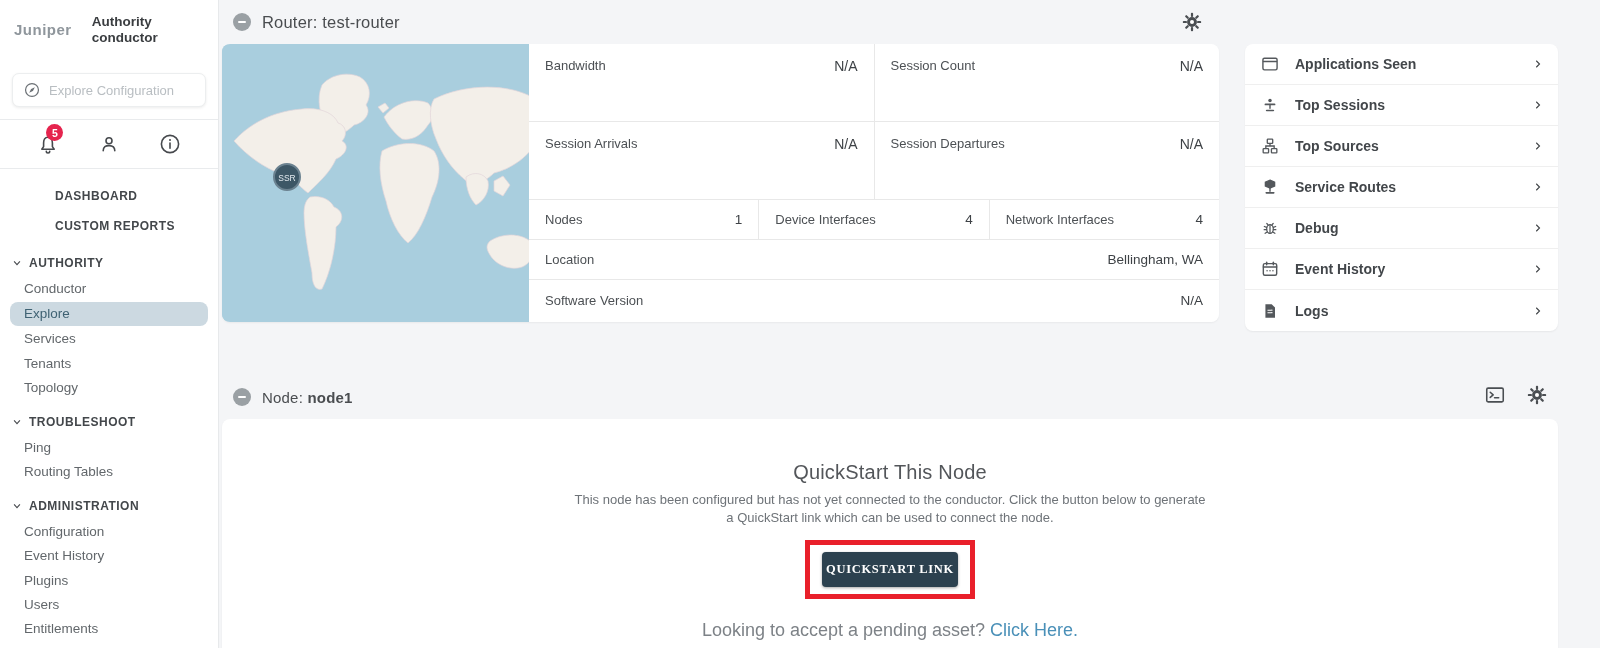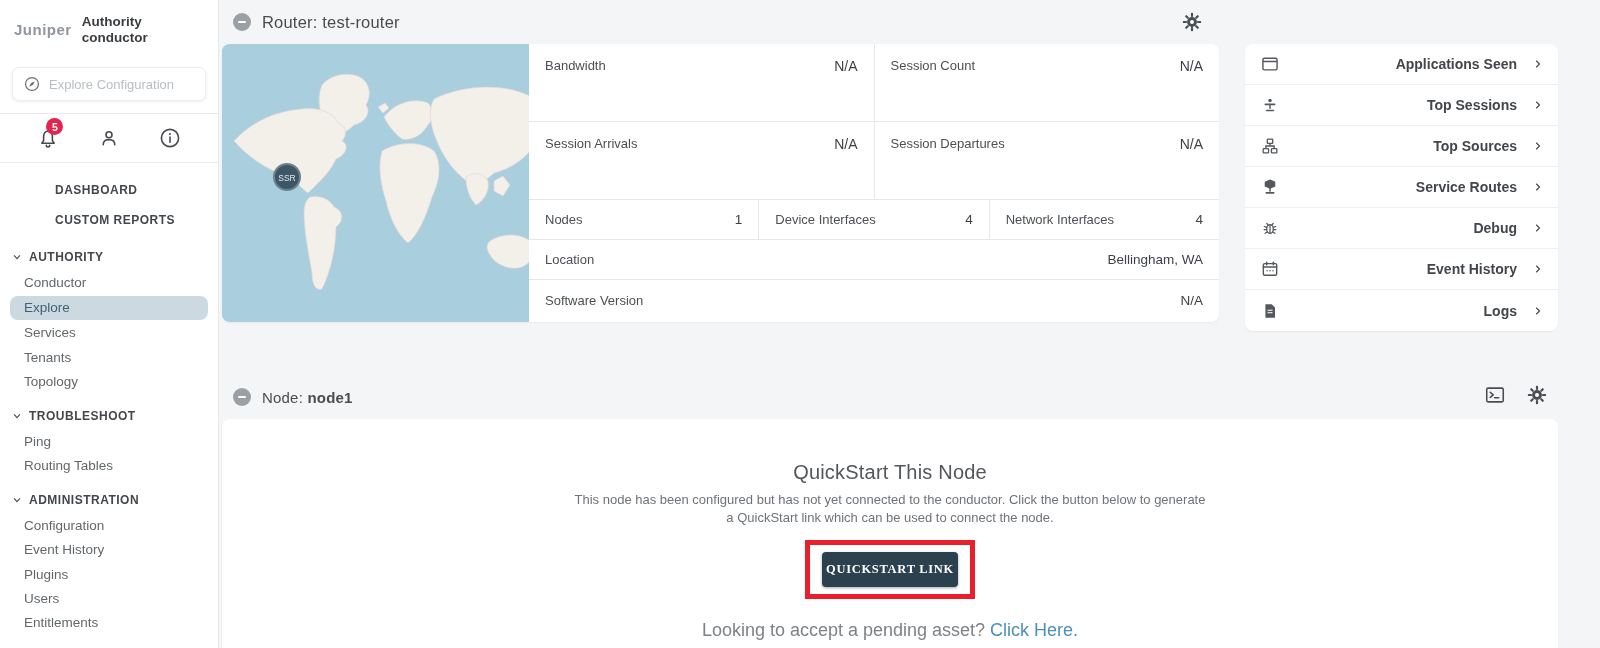--- a/index.html
+++ b/index.html
@@ -5,25 +5,25 @@
   * { box-sizing: border-box; margin: 0; padding: 0; }
   html,body { width:1600px; height:648px; overflow:hidden; }
   body {
     font-family: "Liberation Sans", "DejaVu Sans", sans-serif;
     background:#f4f5f7; color:#46494d; font-size:13px;
   }
   .app { display:flex; width:1600px; height:648px; }
 
   
   .sidebar { width:219px; min-width:219px; background:#ffffff; border-right:1px solid #e7e9eb; height:648px; }
-  .brand-row { display:flex; align-items:center; gap:10px; padding:14px 12px 10px 14px; }
+  .brand-row { display:flex; align-items:center; gap:20px; padding:14px 12px 10px 14px; }
   .logo-text { color:#8f969c; font-size:15px; font-weight:600; letter-spacing:0.5px; }
   .product-name { font-size:13.5px; font-weight:700; color:#3a3d40; line-height:1.15; }
   .search-box {
-    margin:12px 12px 12px 12px; height:34px; background:#fff;
+    margin:18px 12px 12px 12px; height:34px; background:#fff;
     border:1px solid #eceeef; border-radius:7px; box-shadow:0 1px 3px rgba(0,0,0,.08);
     display:flex; align-items:center; gap:8px; padding:8px 10px;
   }
   .search-box input {
     border:none; outline:none; width:140px; font-size:13px;
     font-family:"Liberation Sans", sans-serif; color:#5a5f63; background:transparent;
   }
   .search-box input::placeholder { color:#b9bec2; }
   .icon-row {
     display:flex; justify-content:space-around; align-items:center;
@@ -71,21 +71,21 @@
   .stat-label { font-size:13px; color:#4c5054; }
   .stat-value { font-size:13.5px; color:#3e4246; }
   .row-tall .stat-value { font-size:14px; }
 
   .right-panel {
     margin-top:44px; width:313px; height:287px; background:#fff;
     border-radius:8px; box-shadow:0 1px 2px rgba(0,0,0,.06); overflow:hidden;
   }
   .panel-item { height:41px; display:flex; align-items:center; gap:15px; padding:0 14px 0 15px; border-bottom:1px solid #efefef; cursor:pointer; }
   .panel-item:last-child { border-bottom:none; }
-  .panel-label { font-size:14px; font-weight:600; color:#42464a; flex:1;text-align:right; }
+  .panel-label { font-size:14px; font-weight:600; color:#42464a; flex:1; }
 
   .node-header { margin-top:31px; padding-right:10px;align-items:flex-end; }
   .node-card {
     margin-top:13px; height:242px; background:#fff; border-radius:8px;
     box-shadow:0 1px 2px rgba(0,0,0,.05); text-align:center; padding-top:42px;
   }
   .qs-heading { font-size:20px; color:#53565a; font-weight:400; letter-spacing:0.2px; }
   .qs-text { margin-top:7px; font-size:13px; color:#6e7378; line-height:1.4; }
   .red-box { display:inline-block; margin-top:13px; border:5px solid #e9202b; padding:7px 12px; }
   .qs-button {

